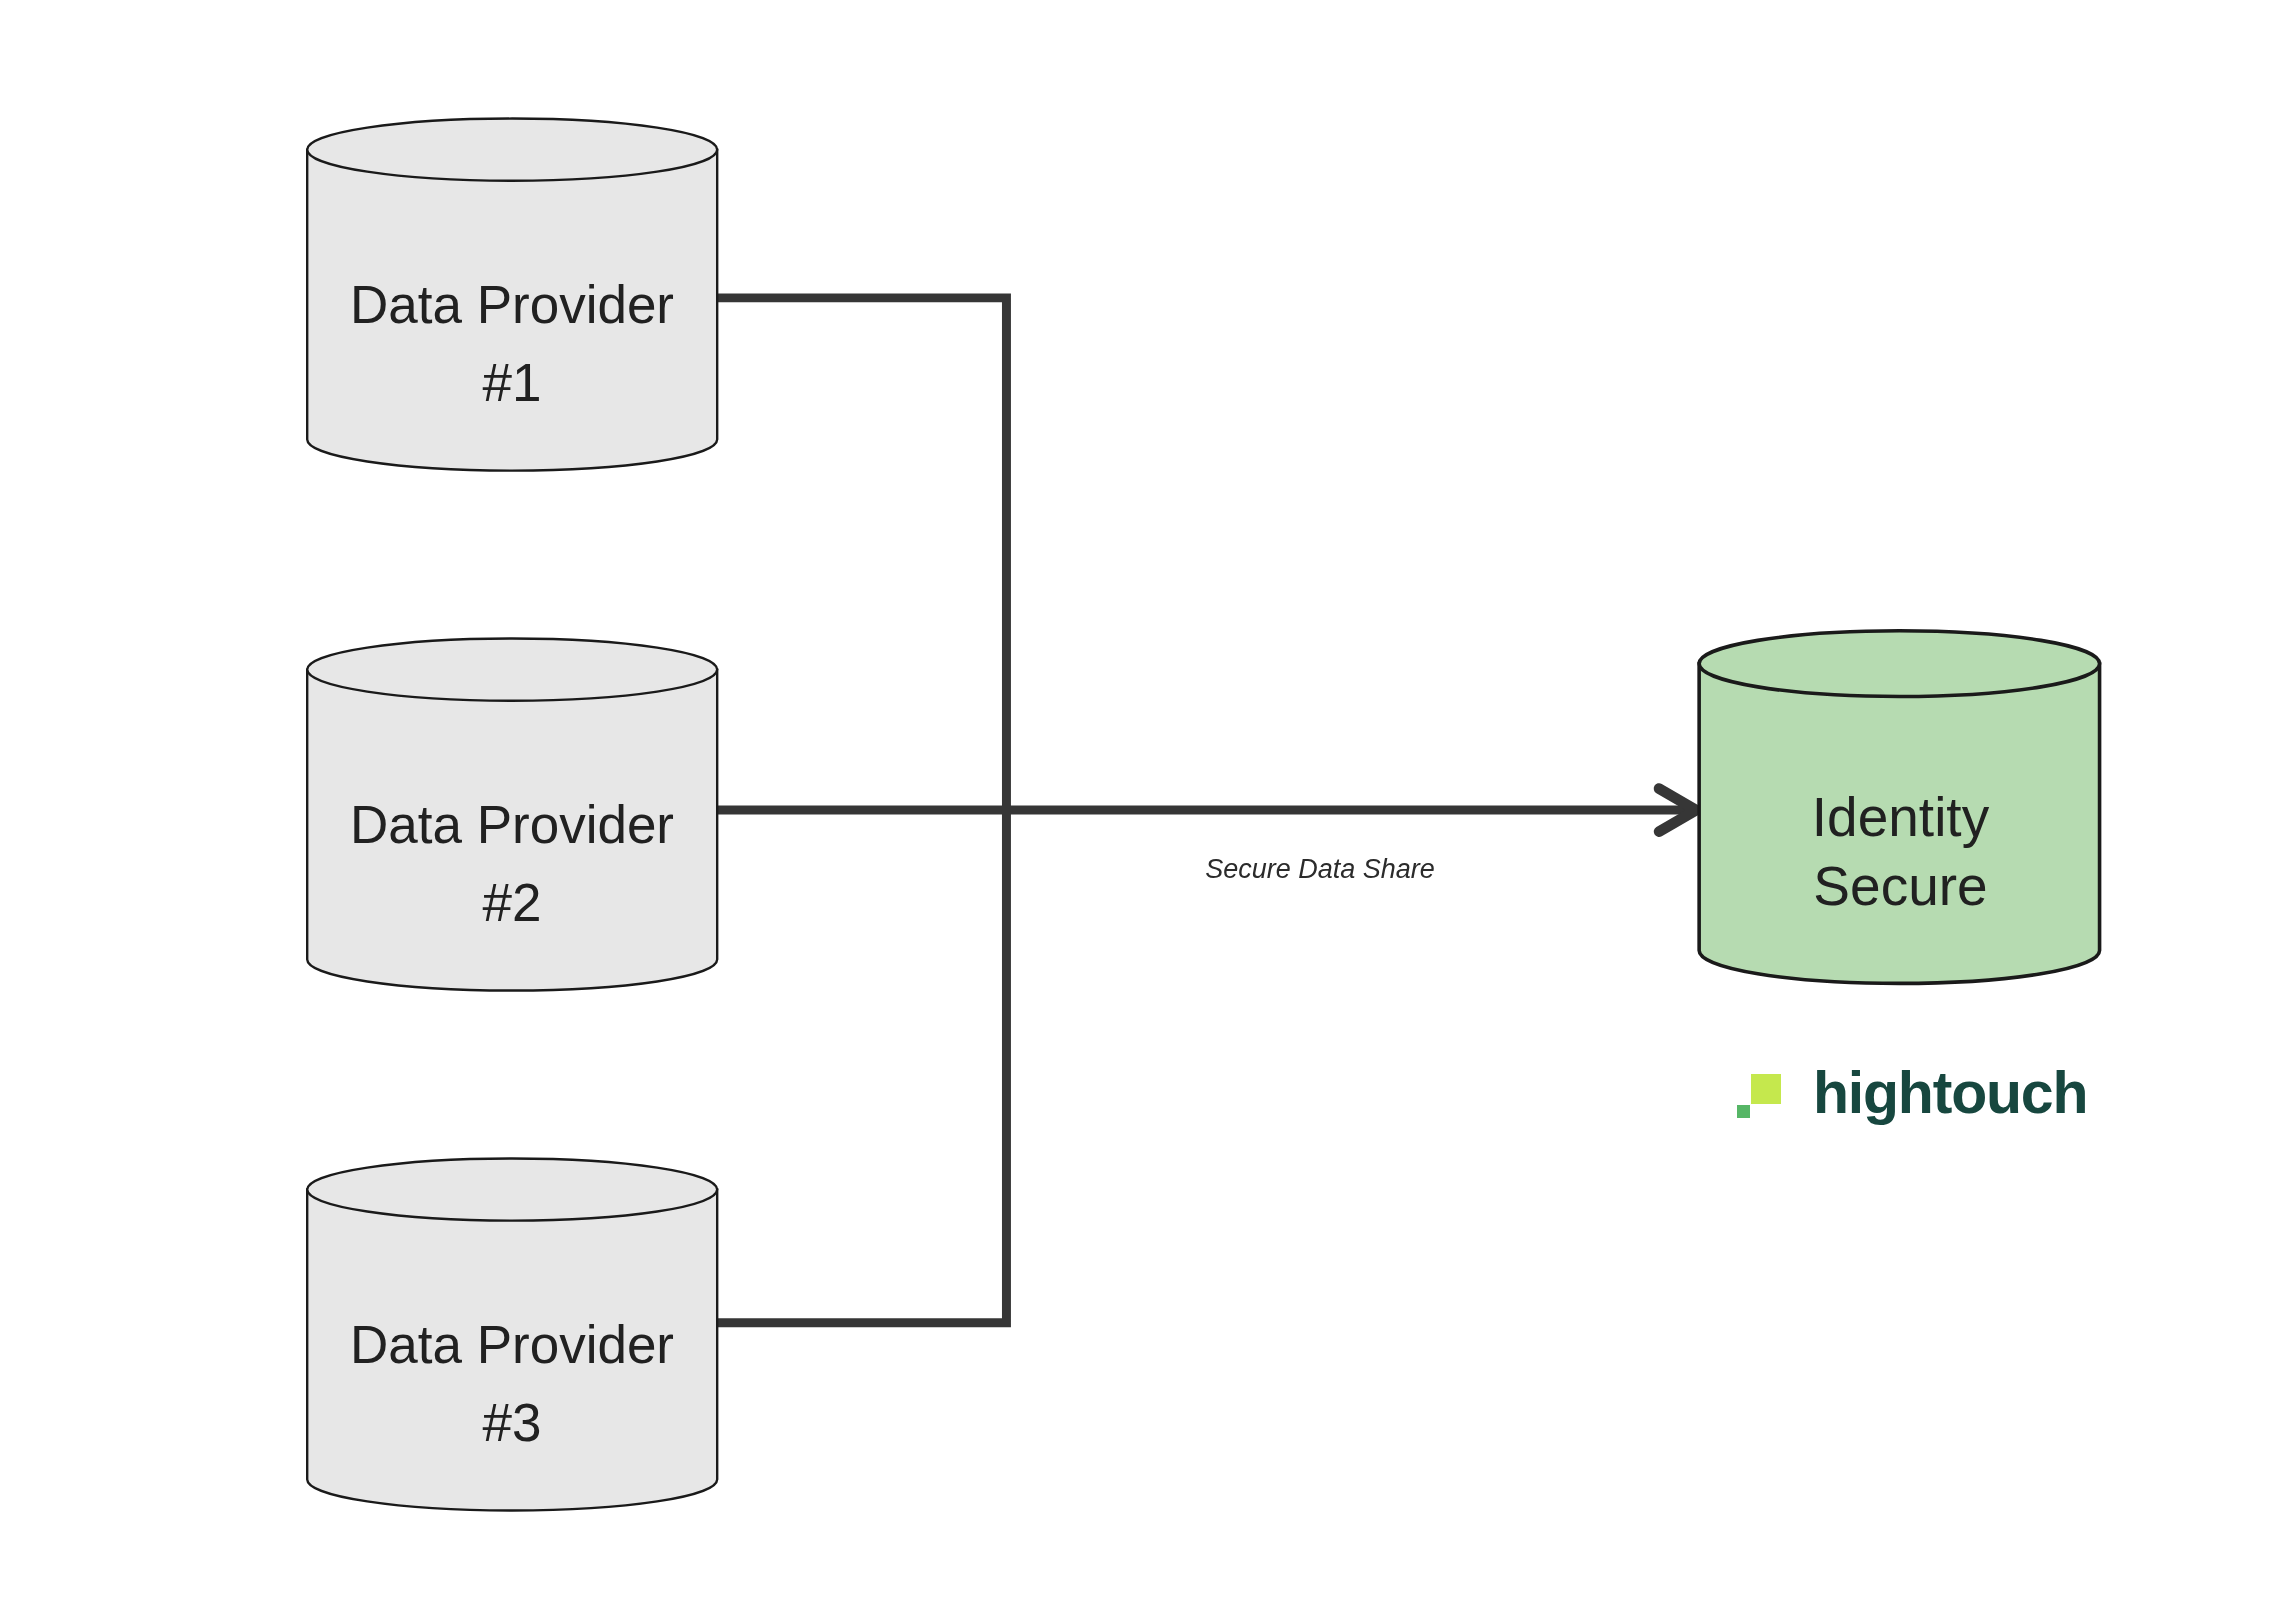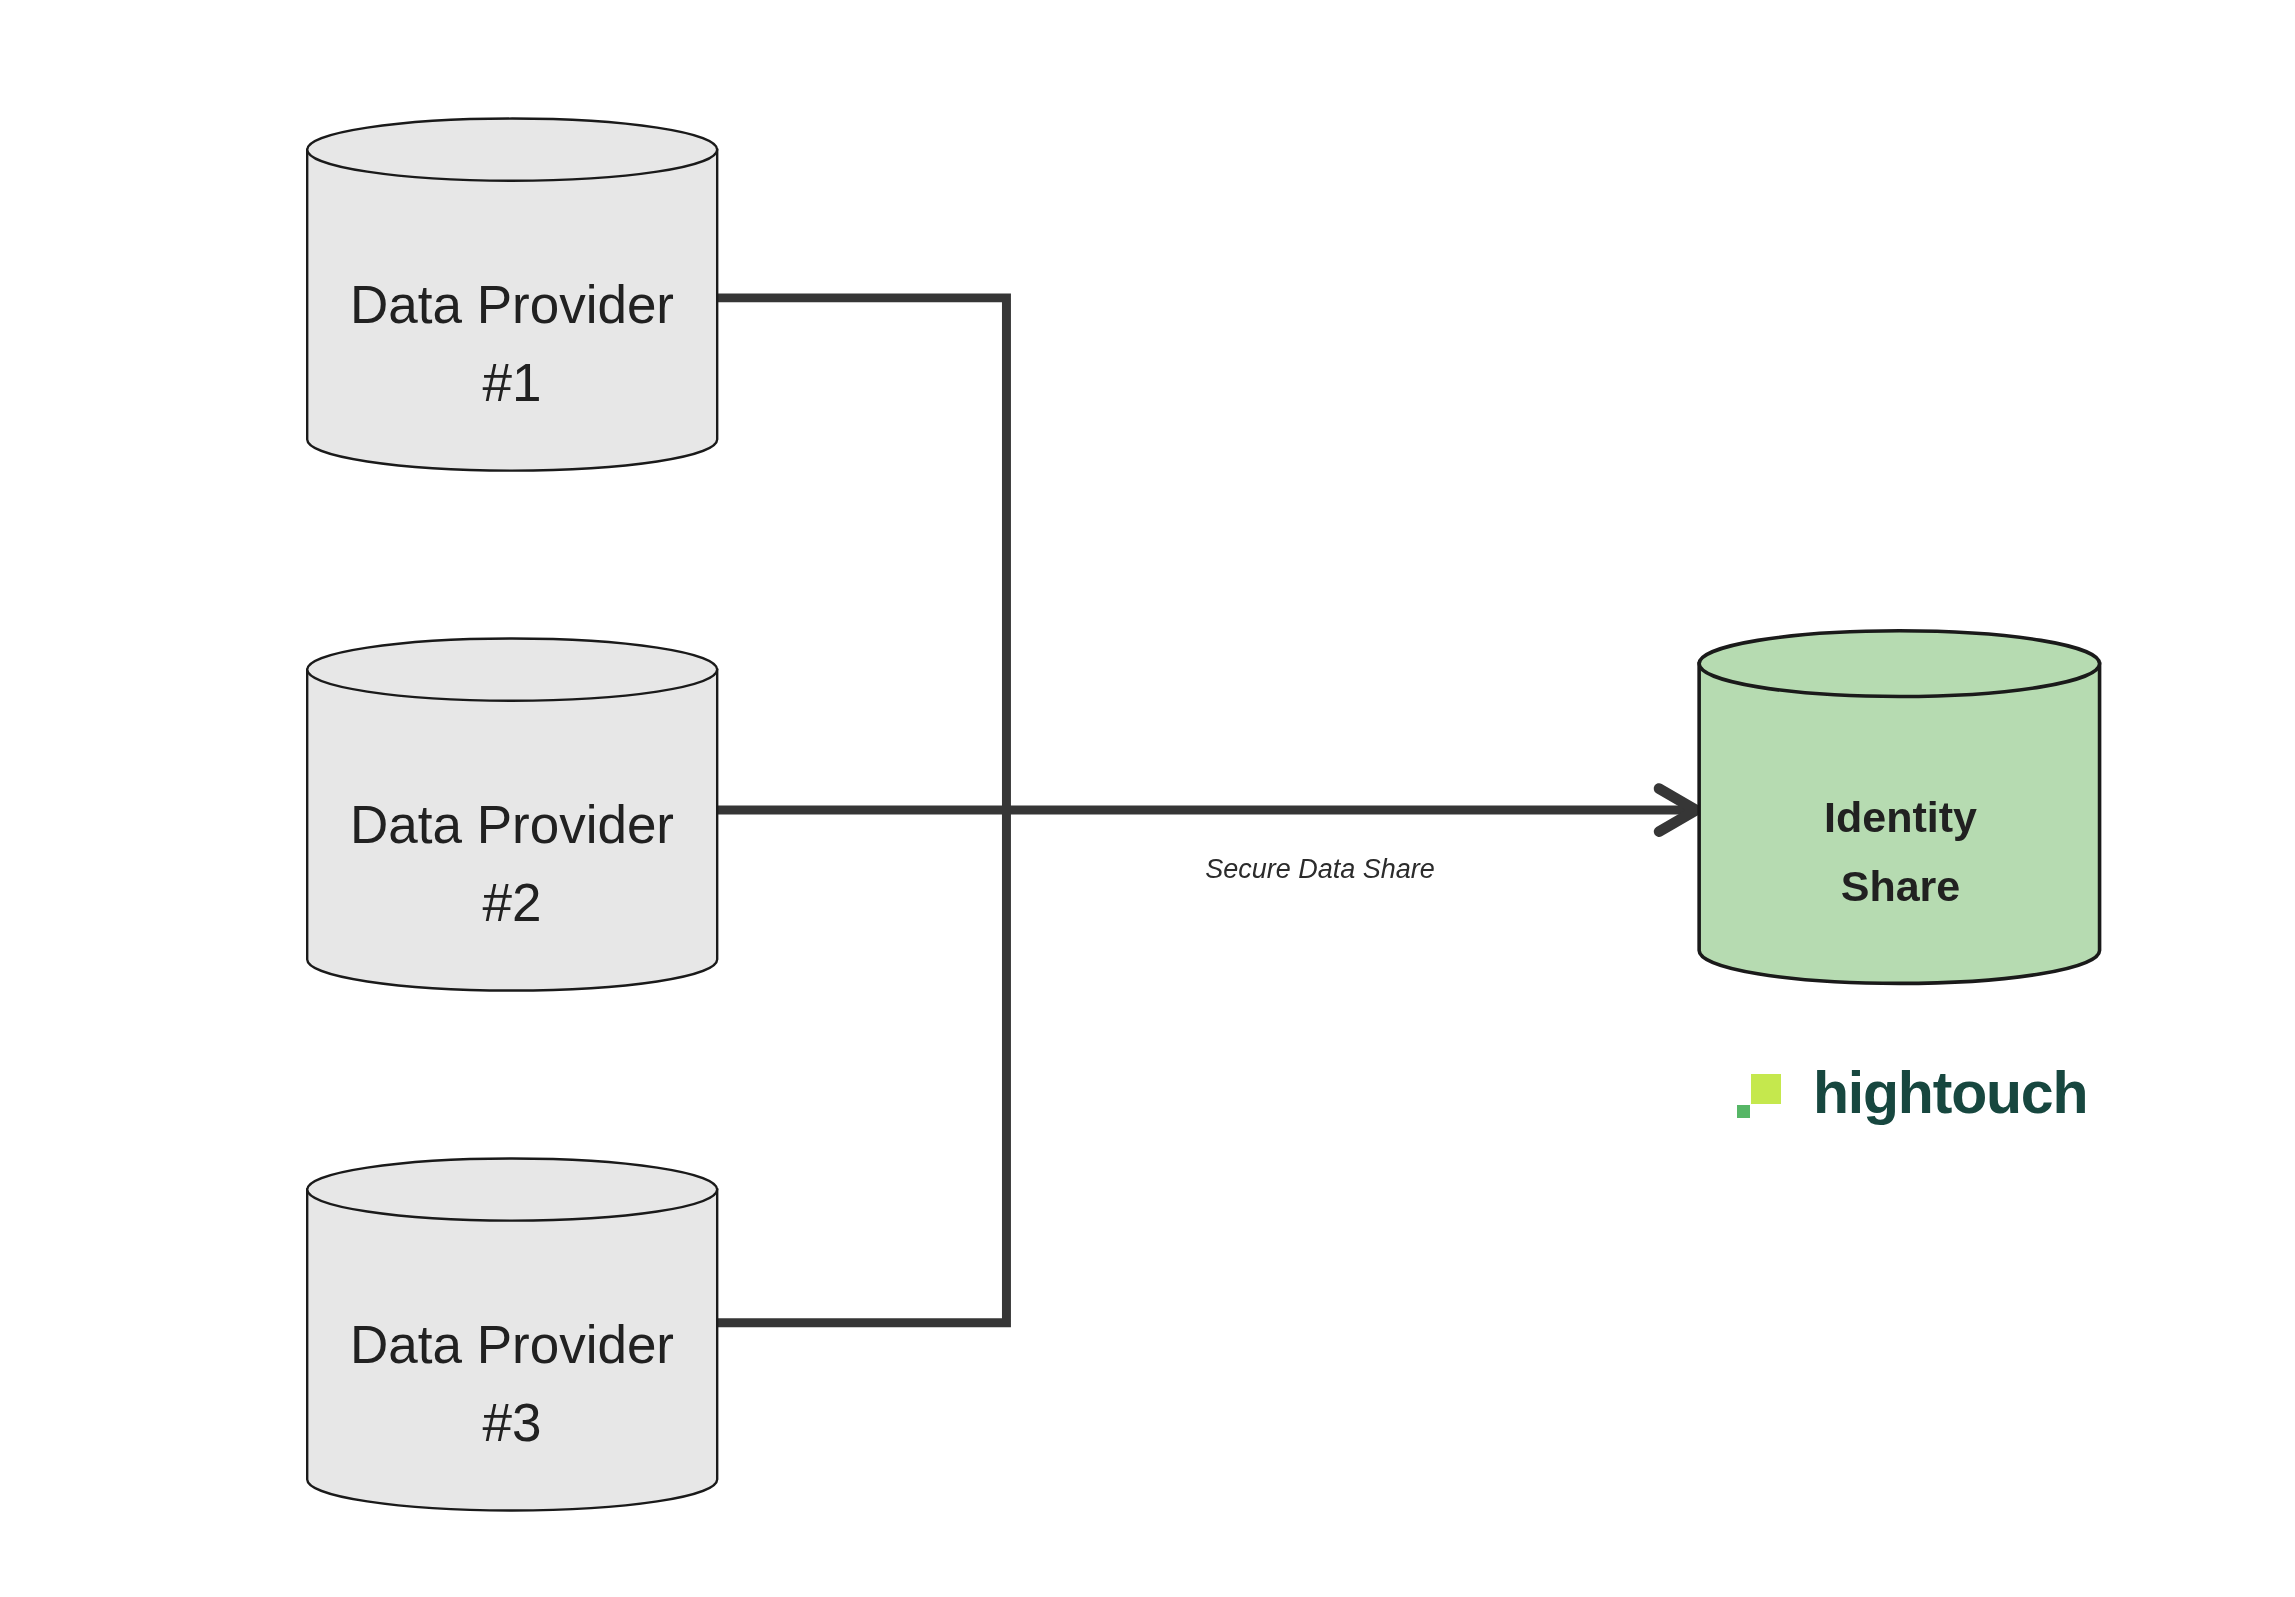--- a/index.html
+++ b/index.html
@@ -50,23 +50,23 @@
     text-align: center;
     color: var(--label-text, #212121);
   }
   .provider-label {
     width: 410px;
     font-size: 53px;
     line-height: 78px;
   }
   .store-label {
     width: 401px;
-    font-size: 43px;
+    font-size: 55px;
     line-height: 69px;
-    font-weight: bold;
+    font-weight: normal;
   }
   .edge-label {
     width: 478px;
     font-size: 27px;
     font-style: italic;
     color: #2b2b2b;
   }
   
   .logo {
     position: absolute;
@@ -148,21 +148,21 @@
     <div>#2</div>
   </div>
 
   <div class="label provider-label" style="left:307px; top:1306px;">
     <div>Data Provider</div>
     <div>#3</div>
   </div>
 
   <div class="label store-label" style="left:1700px; top:783px;">
     <div>Identity</div>
-    <div>Share</div>
+    <div>Secure</div>
   </div>
 
   <div class="label edge-label" style="left:1081px; top:854px;">Secure Data Share</div>
 
   <div class="logo">
     <div class="logo-mark">
       <div class="logo-sq-big"></div>
       <div class="logo-sq-small"></div>
     </div>
     <div class="logo-word">hightouch</div>

